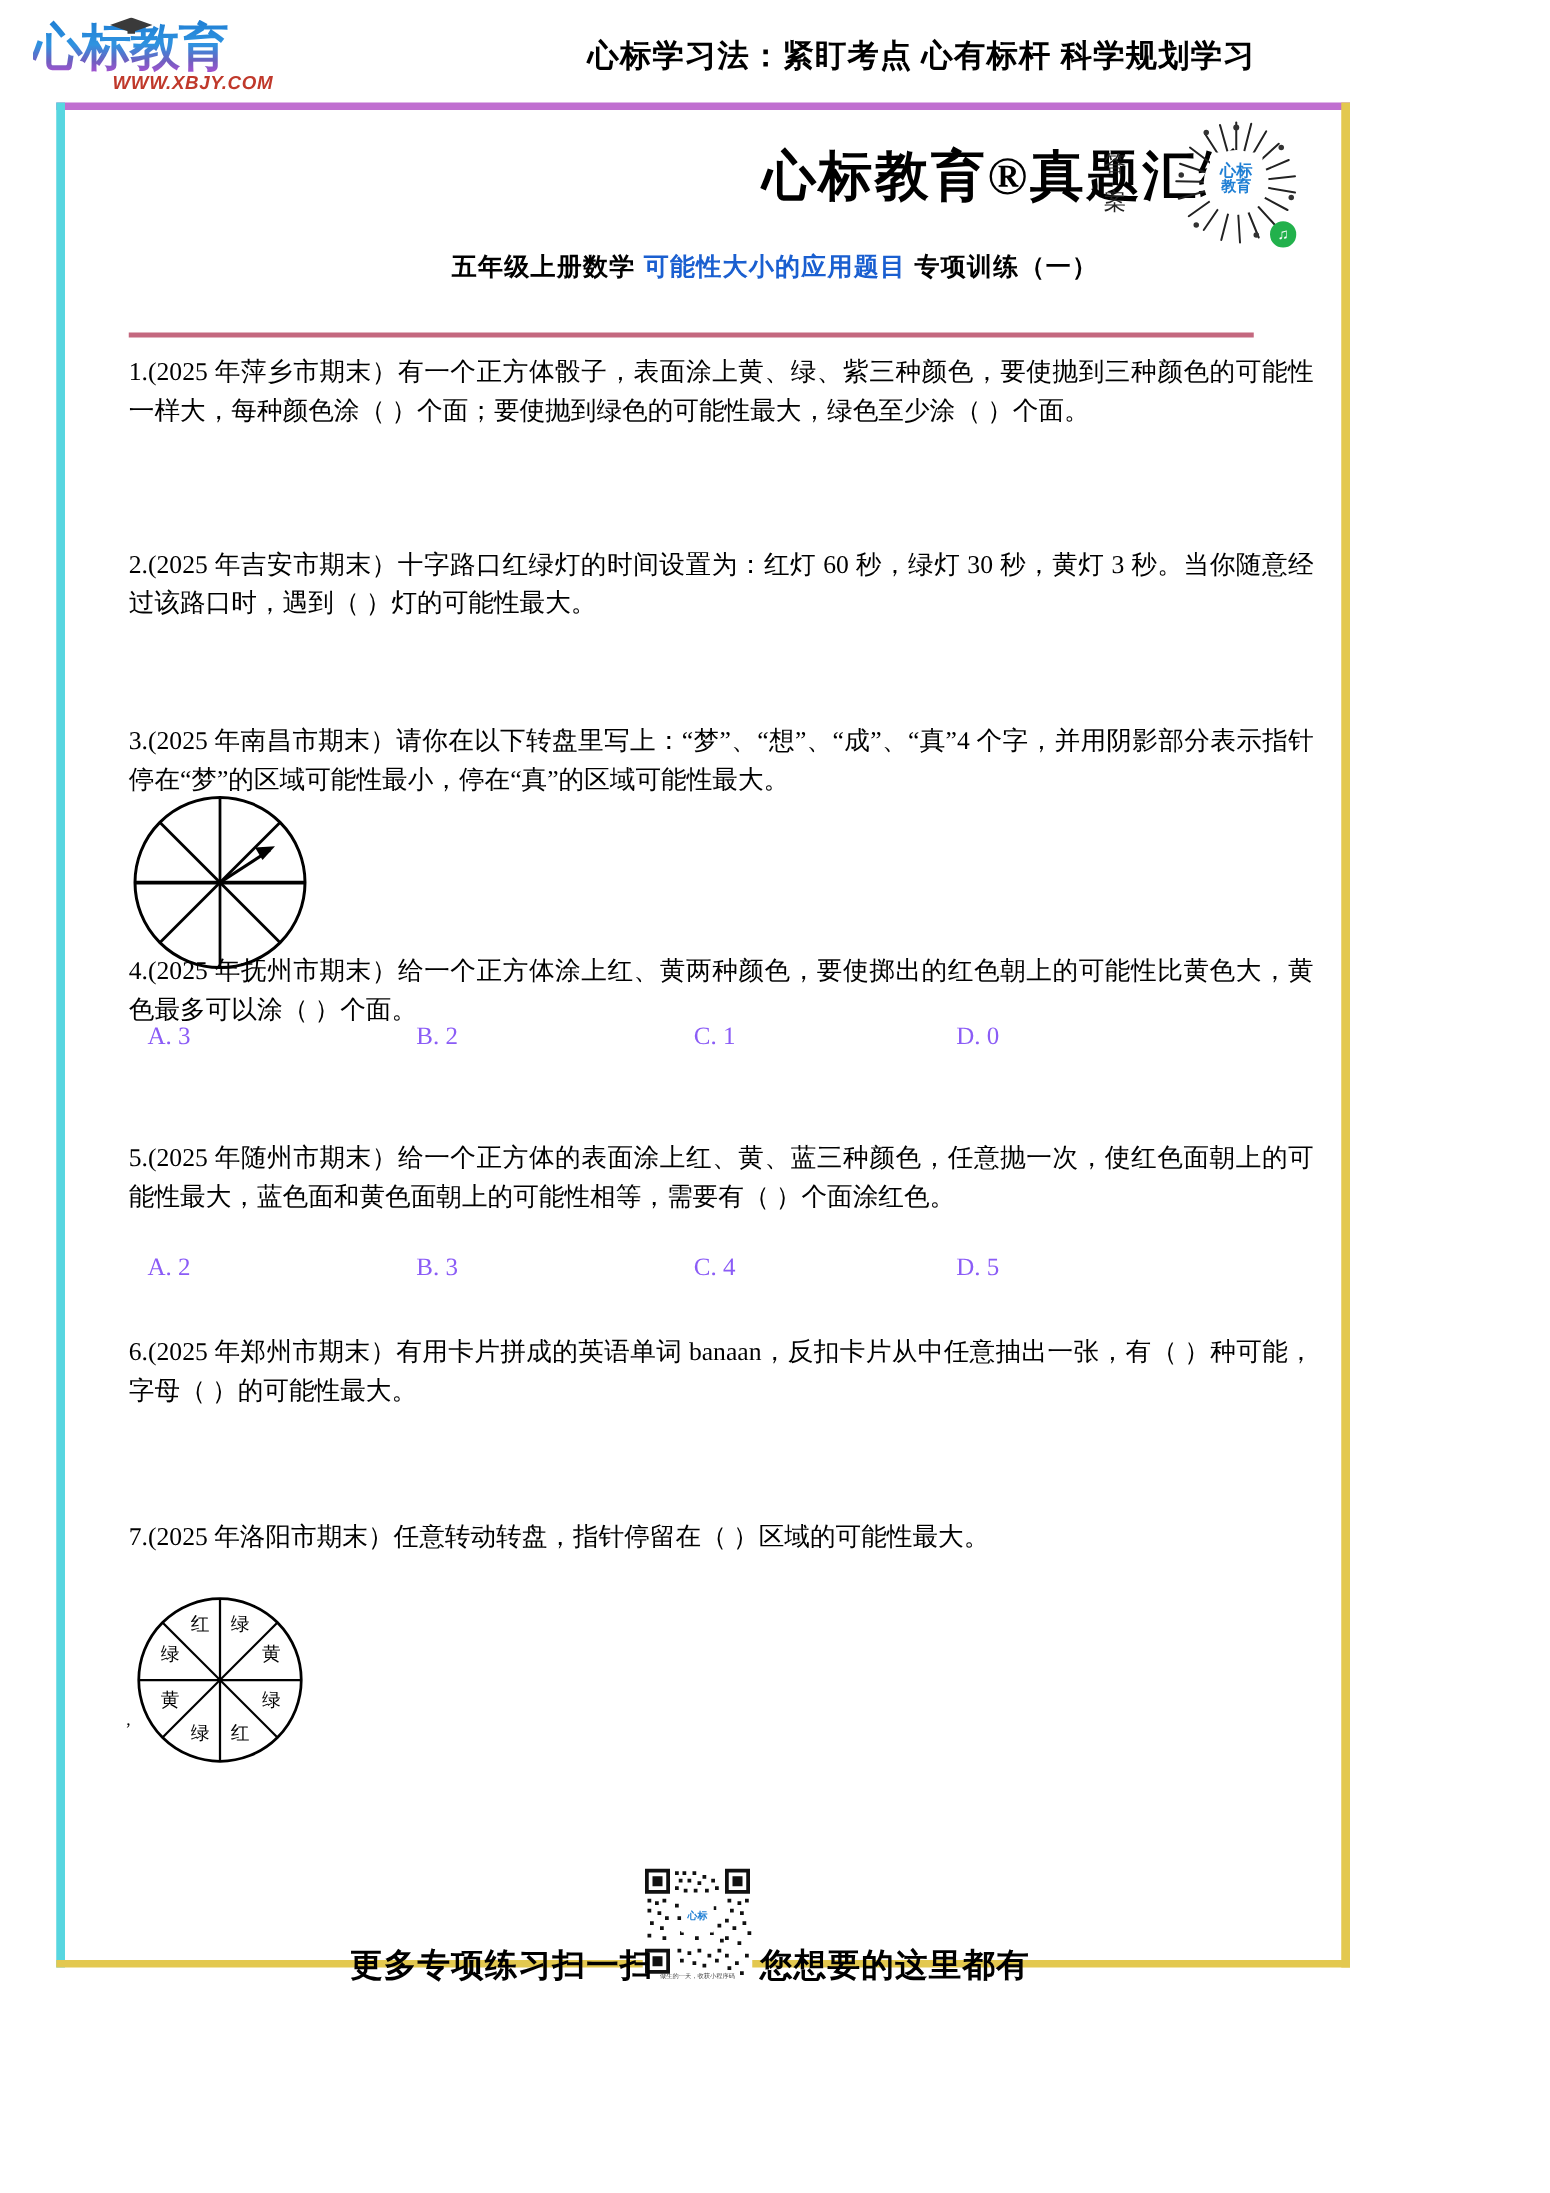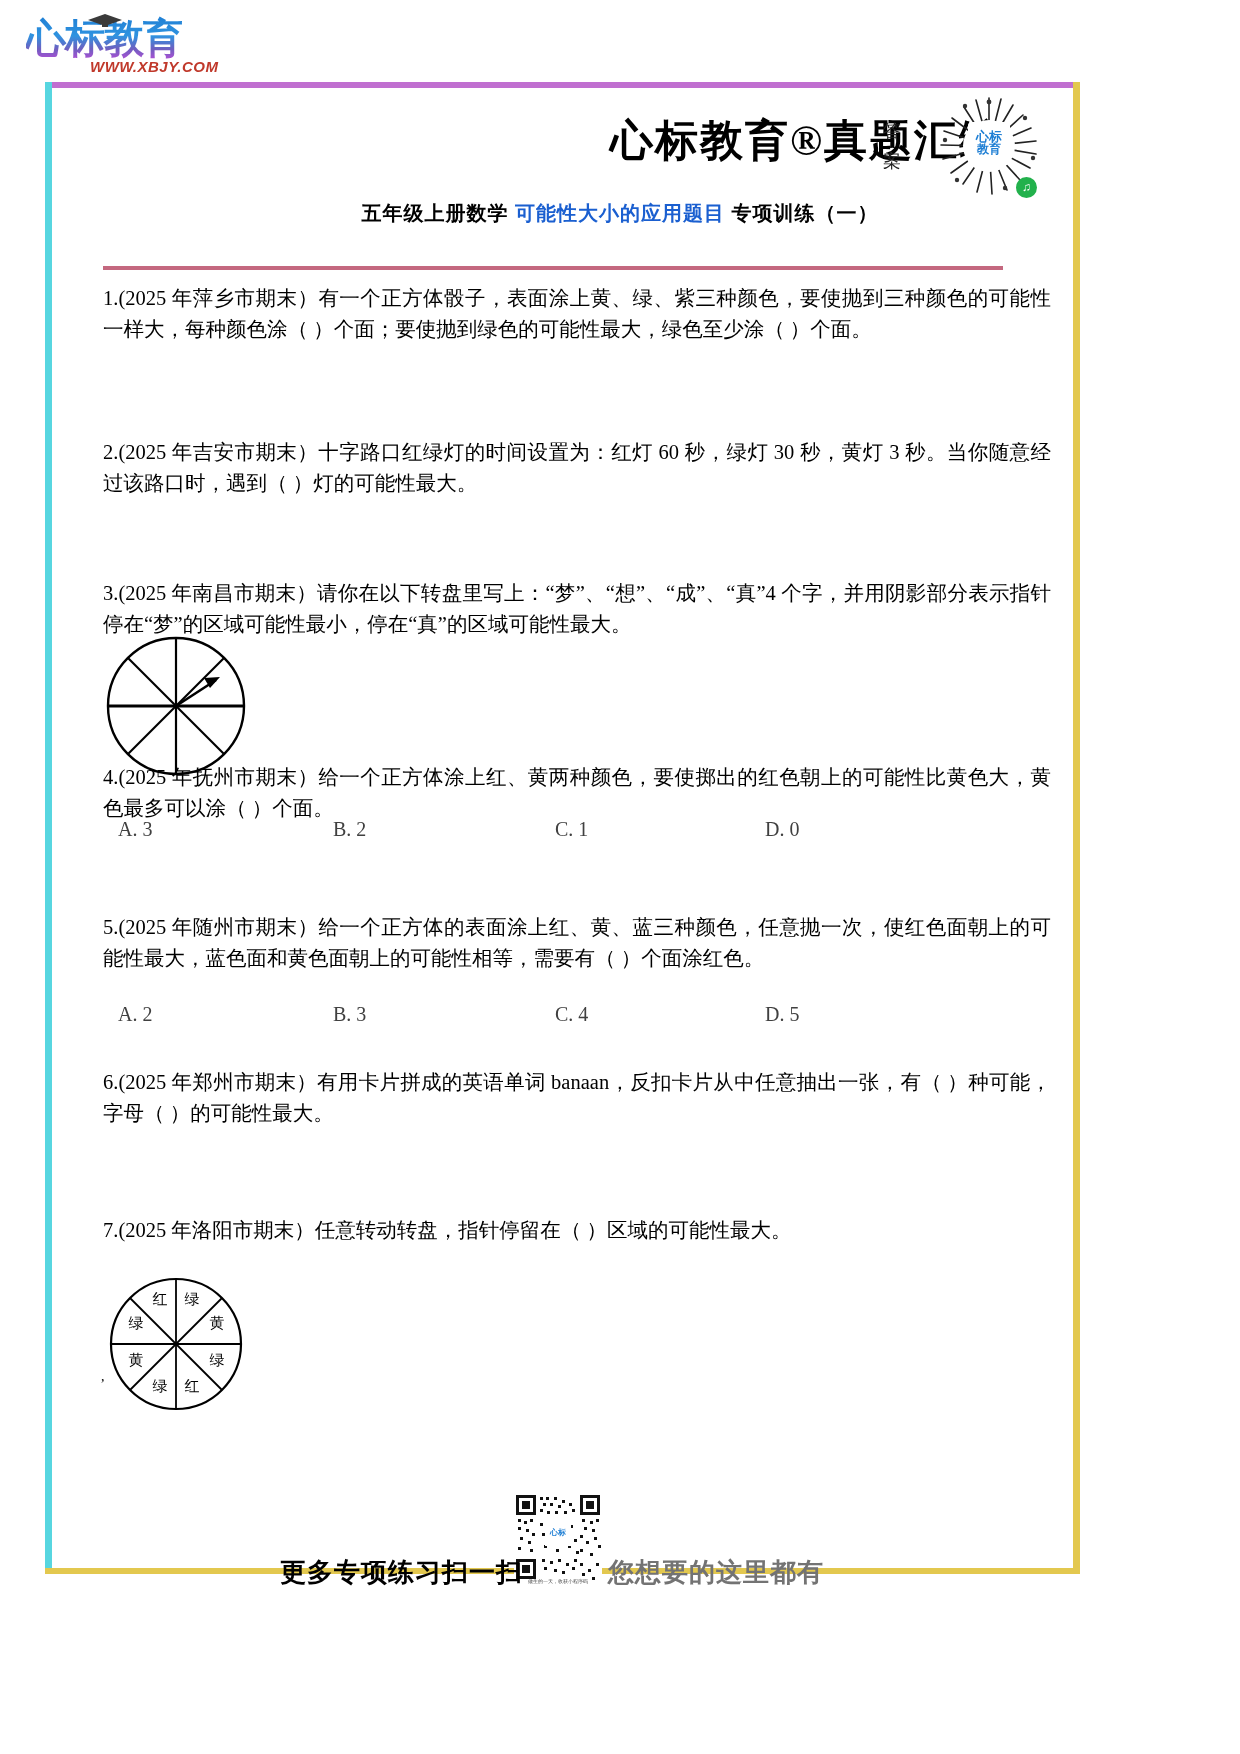--- a/index.html
+++ b/index.html
@@ -178,21 +178,21 @@
     line-height: 31px;
     text-align: justify;
     color: #000;
   }
   .opts {
     position: absolute;
     left: 118px;
     width: 940px;
     font-family: "Liberation Serif", "DejaVu Serif", serif;
     font-size: 20px;
-    color: #404040;
+    color: #8b5cf6;
     display: flex;
   }
   .opts span { display: inline-block; }
   .opt-a { width: 215px; }
   .opt-b { width: 222px; }
   .opt-c { width: 210px; }
   .opt-d { width: 180px; }
 
   
   .spinner-plain {
@@ -248,21 +248,21 @@
     color: #000;
     white-space: nowrap;
   }
   .footer-text-right {
     position: absolute;
     left: 608px; top: -30px;
     font-family: "Liberation Sans", "DejaVu Sans", sans-serif;
     font-size: 26px;
     font-weight: bold;
     letter-spacing: 1px;
-    color: #737373;
+    color: #000000;
     white-space: nowrap;
   }
   .stray-mark {
     position: absolute;
     left: 101px; top: 1369px;
     font-size: 14px;
     color: #000;
   }
 </style>
 </head>
@@ -272,20 +272,21 @@
 
   <div class="header">
     <div class="logo">
       <svg class="logo-cap" viewBox="0 0 34 14">
         <polygon points="17,0 34,6 17,12 0,6" fill="#3a3a3a"></polygon>
         <rect x="14" y="8" width="6" height="5" fill="#3a3a3a"></rect>
       </svg>
       <div class="logo-text">心标教育</div>
       <div class="logo-url">WWW.XBJY.COM</div>
     </div>
+    <div class="slogan">心标学习法：紧盯考点 心有标杆 科学规划学习</div>
   </div>
 
   <div class="frame-top"></div>
   <div class="frame-left"></div>
   <div class="frame-right"></div>
   <div class="frame-bottom"></div>
 
   <div class="title-main">心标教育®真题汇编</div>
 
   <div class="answer-label">答案</div>

